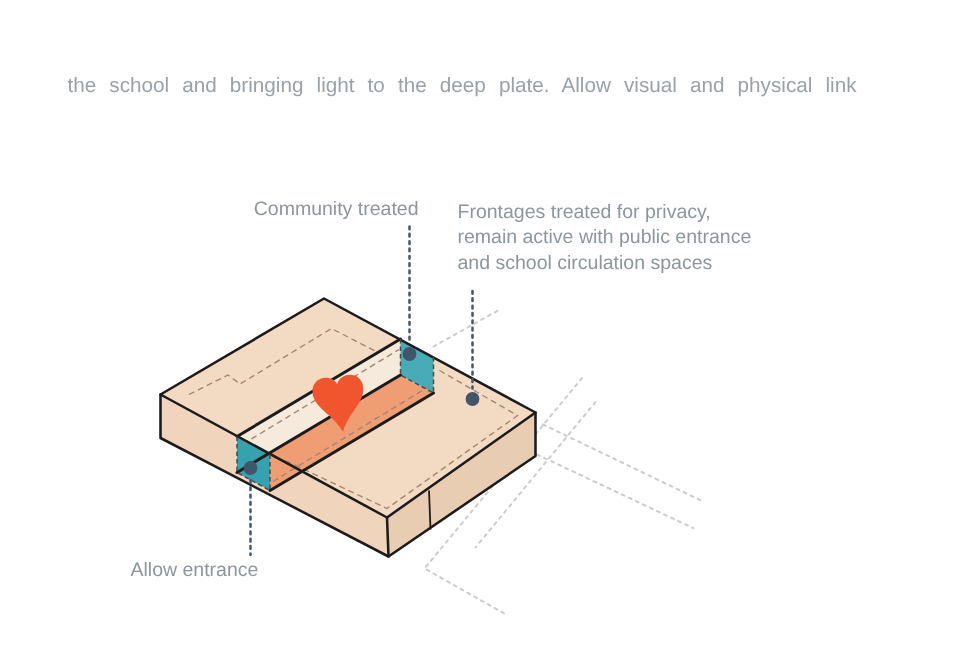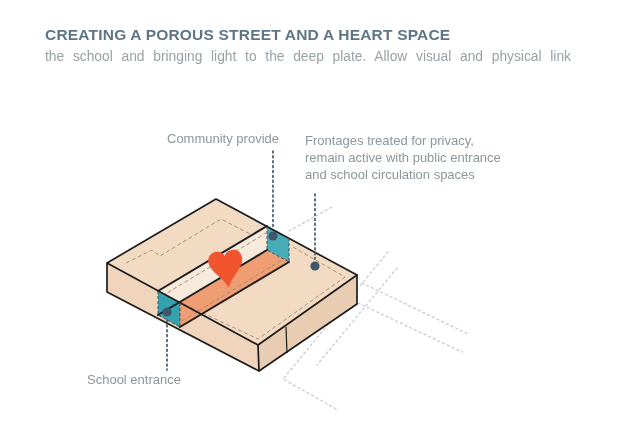--- a/index.html
+++ b/index.html
@@ -24,21 +24,20 @@
   .lbl-community { left:148px; top:130px; width:131px; text-align:right; }
   .lbl-frontages { left:305px; top:132px; width:212px; text-align:left; }
   .lbl-school    { left:87px;  top:371px; width:140px; }
   svg.diagram { position:absolute; left:0; top:0; }
 </style>
 </head>
 <body>
 
 <div class="page">
 
-  <div class="title">CREATING A POROUS STREET AND A HEART SPACE</div>
   <div class="desc">
     <div class="desc-line">the school and bringing light to the deep plate. Allow visual and physical link</div>
   </div>
 
   <svg class="diagram" width="640" height="435" viewBox="0 0 640 435">
 
     <g fill="none" style="stroke:var(--c-route_gray)" stroke-width="1.3" stroke-dasharray="2 3.2" stroke-linecap="round">
       <path d="M289,231 L332,207"></path>
       <path d="M362,283 L468,334"></path>
       <path d="M358,303 L462,352"></path>
@@ -91,16 +90,16 @@
       <circle cx="273" cy="236" r="4.6"></circle>
       <circle cx="315" cy="266" r="4.6"></circle>
       <circle cx="167" cy="312" r="4.6"></circle>
     </g>
 
     <g transform="translate(226,266) rotate(-7)">
       <path style="fill:var(--c-heart)" stroke="none" d="M0,-10 C-3,-18 -17,-17 -17,-6 C-17,4 -5,10 0,22 C5,10 17,4 17,-6 C17,-17 3,-18 0,-10 Z"></path>
     </g>
   </svg>
 
-  <div class="lbl lbl-community">Community provide</div>
+  <div class="lbl lbl-community">Community treated</div>
   <div class="lbl lbl-frontages">Frontages treated for privacy, remain active with public entrance and school circulation spaces</div>
-  <div class="lbl lbl-school">School entrance</div>
+  <div class="lbl lbl-school">Allow entrance</div>
 </div>
 
 </body></html>

